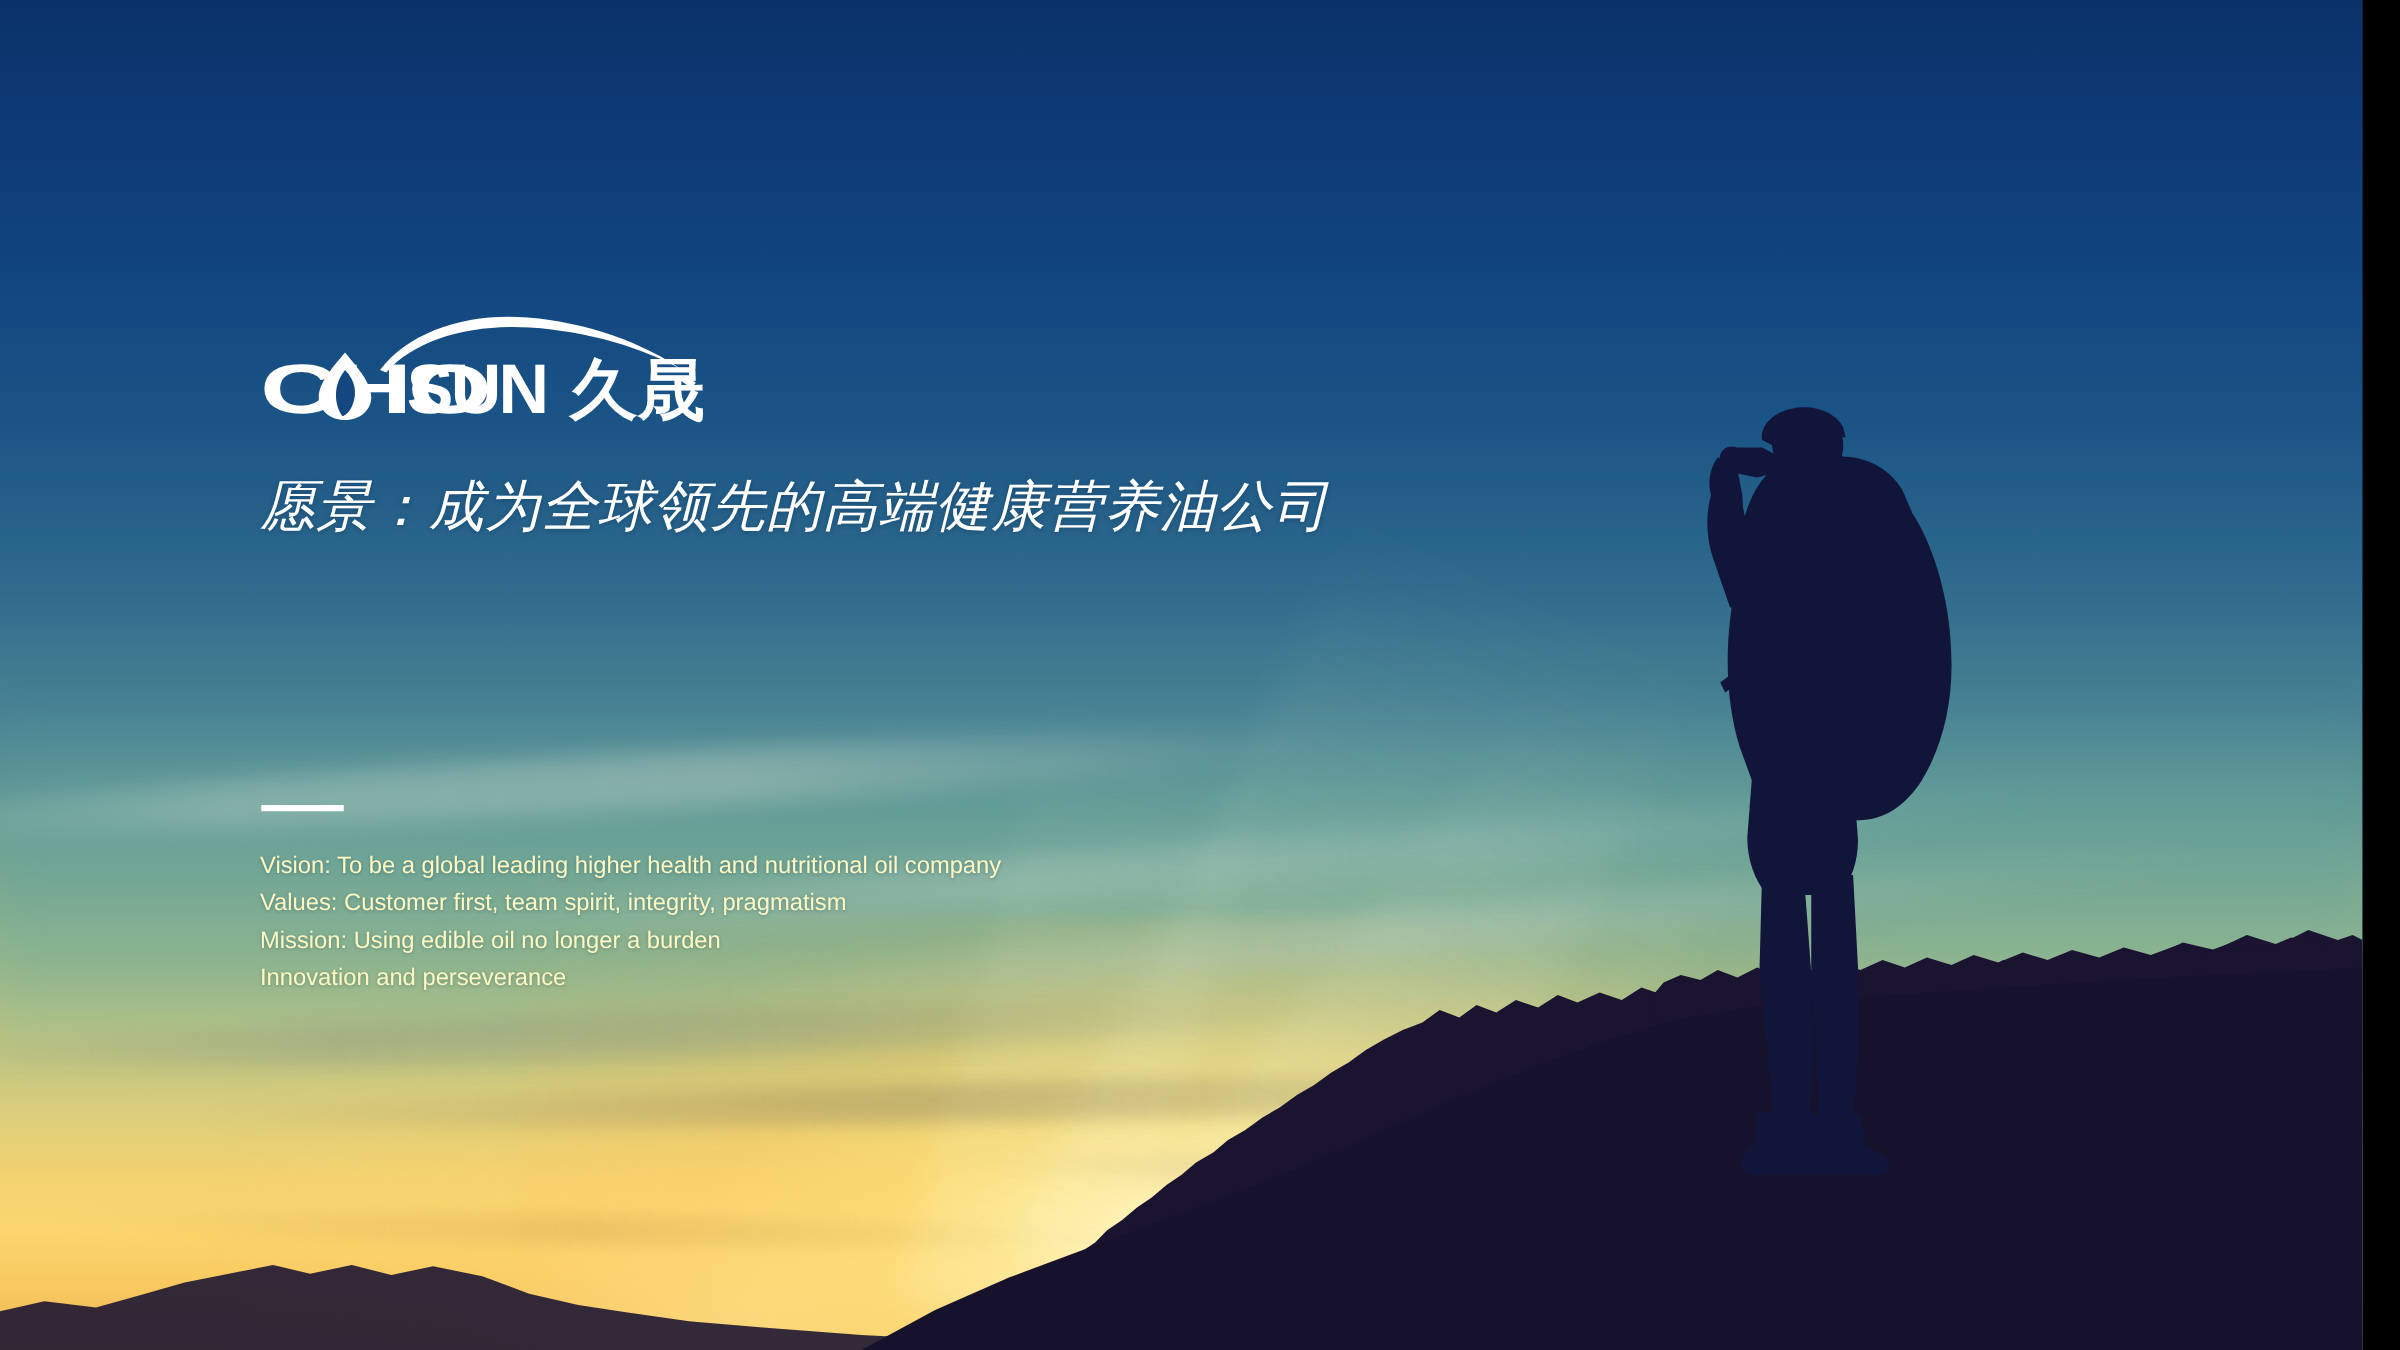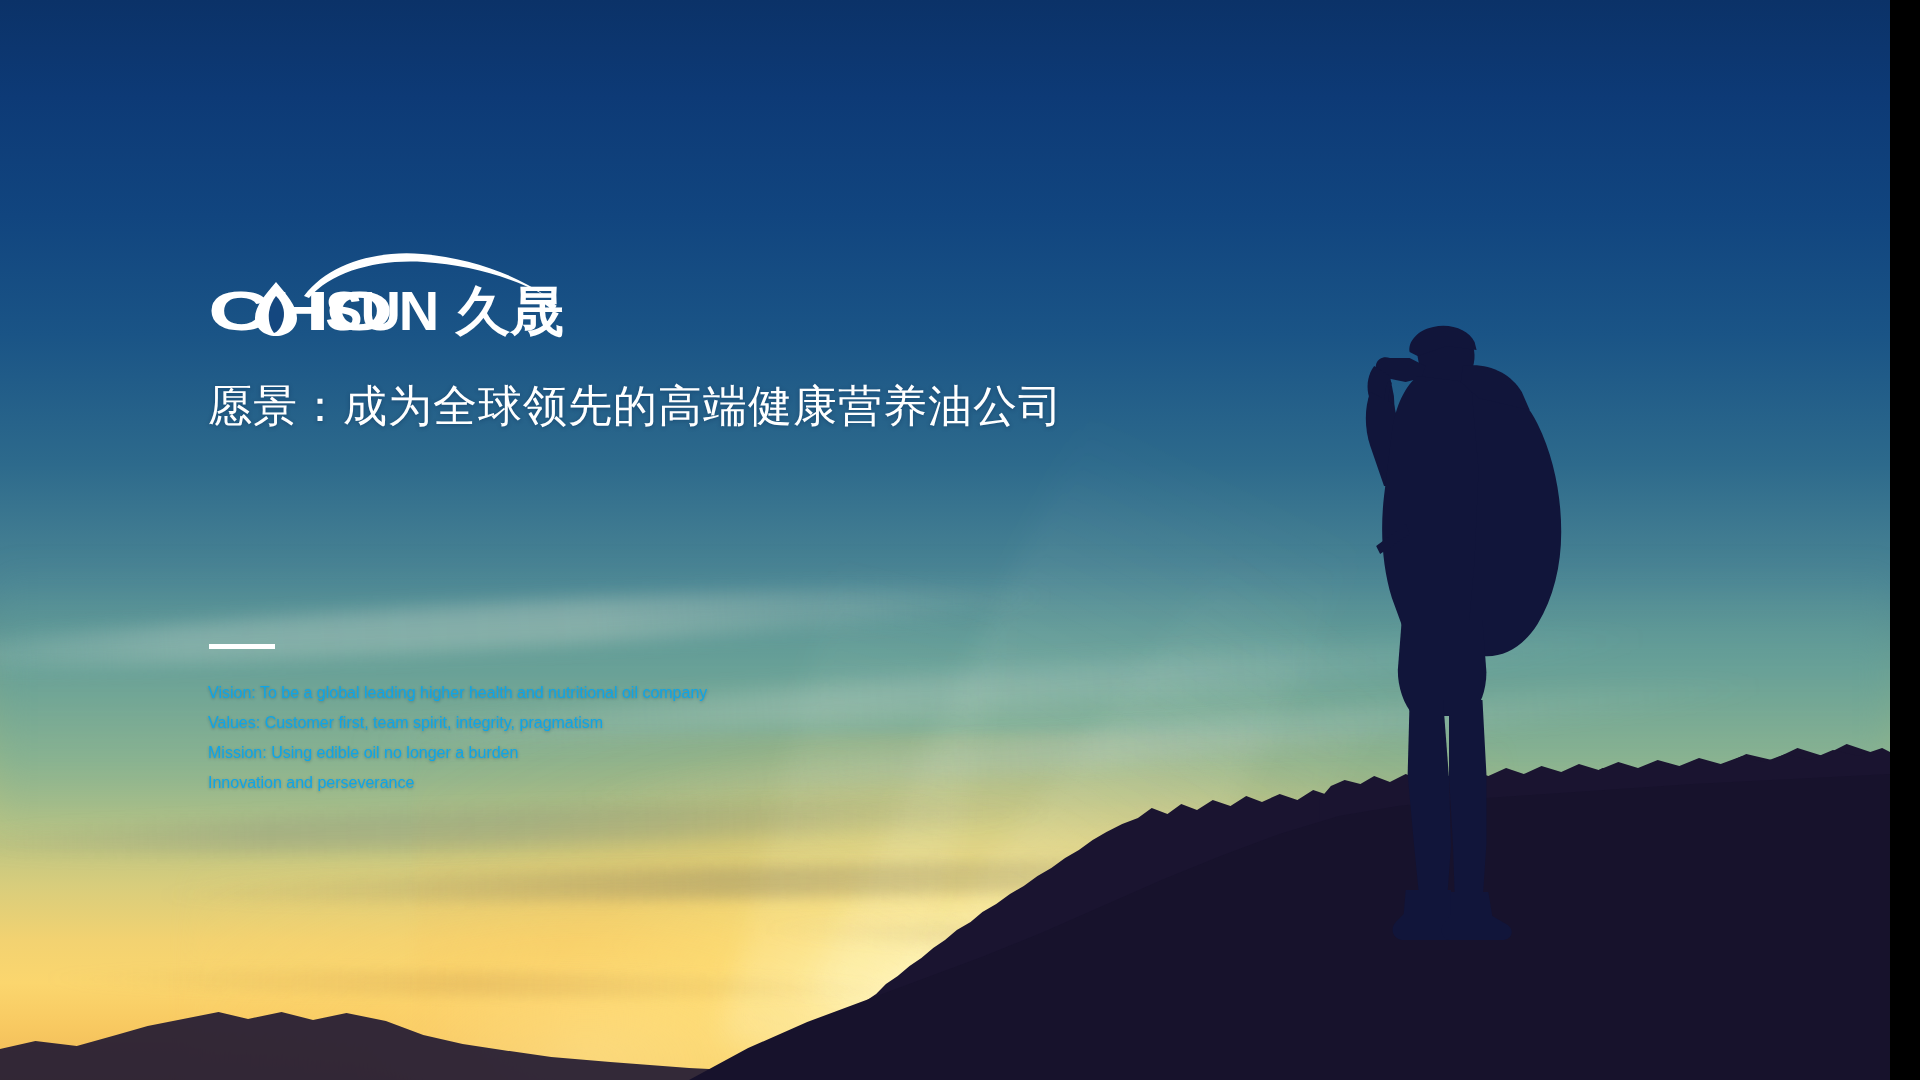--- a/index.html
+++ b/index.html
@@ -134,20 +134,21 @@
     height: 92px;
   }
   .logo-block svg { width: 100%; height: 100%; display: block; }
 
   
   .cn-block {
     position: absolute;
     left: 208px;
     top: 374px;
     width: 900px;
+    font-style: italic;
   }
   .cn-line {
     color: #ffffff;
     font-size: 44px;
     line-height: 63px;
     letter-spacing: 1px;
     font-weight: 400;
     white-space: nowrap;
     text-shadow: 0 1px 4px rgba(0,32,70,0.35);
   }
@@ -161,22 +162,22 @@
     background: #ffffff;
   }
 
   .en-block {
     position: absolute;
     left: 208px;
     top: 678px;
     width: 900px;
   }
   .en-line {
-    color: #0ea5e9;
-    font-size: 16px;
+    color: #fef9c3;
+    font-size: 19px;
     line-height: 30px;
     font-weight: 400;
     white-space: nowrap;
     text-shadow: 0 1px 3px rgba(0,40,60,0.30);
   }
 </style>
 </head>
 <body>
 
 <div id="stage">

